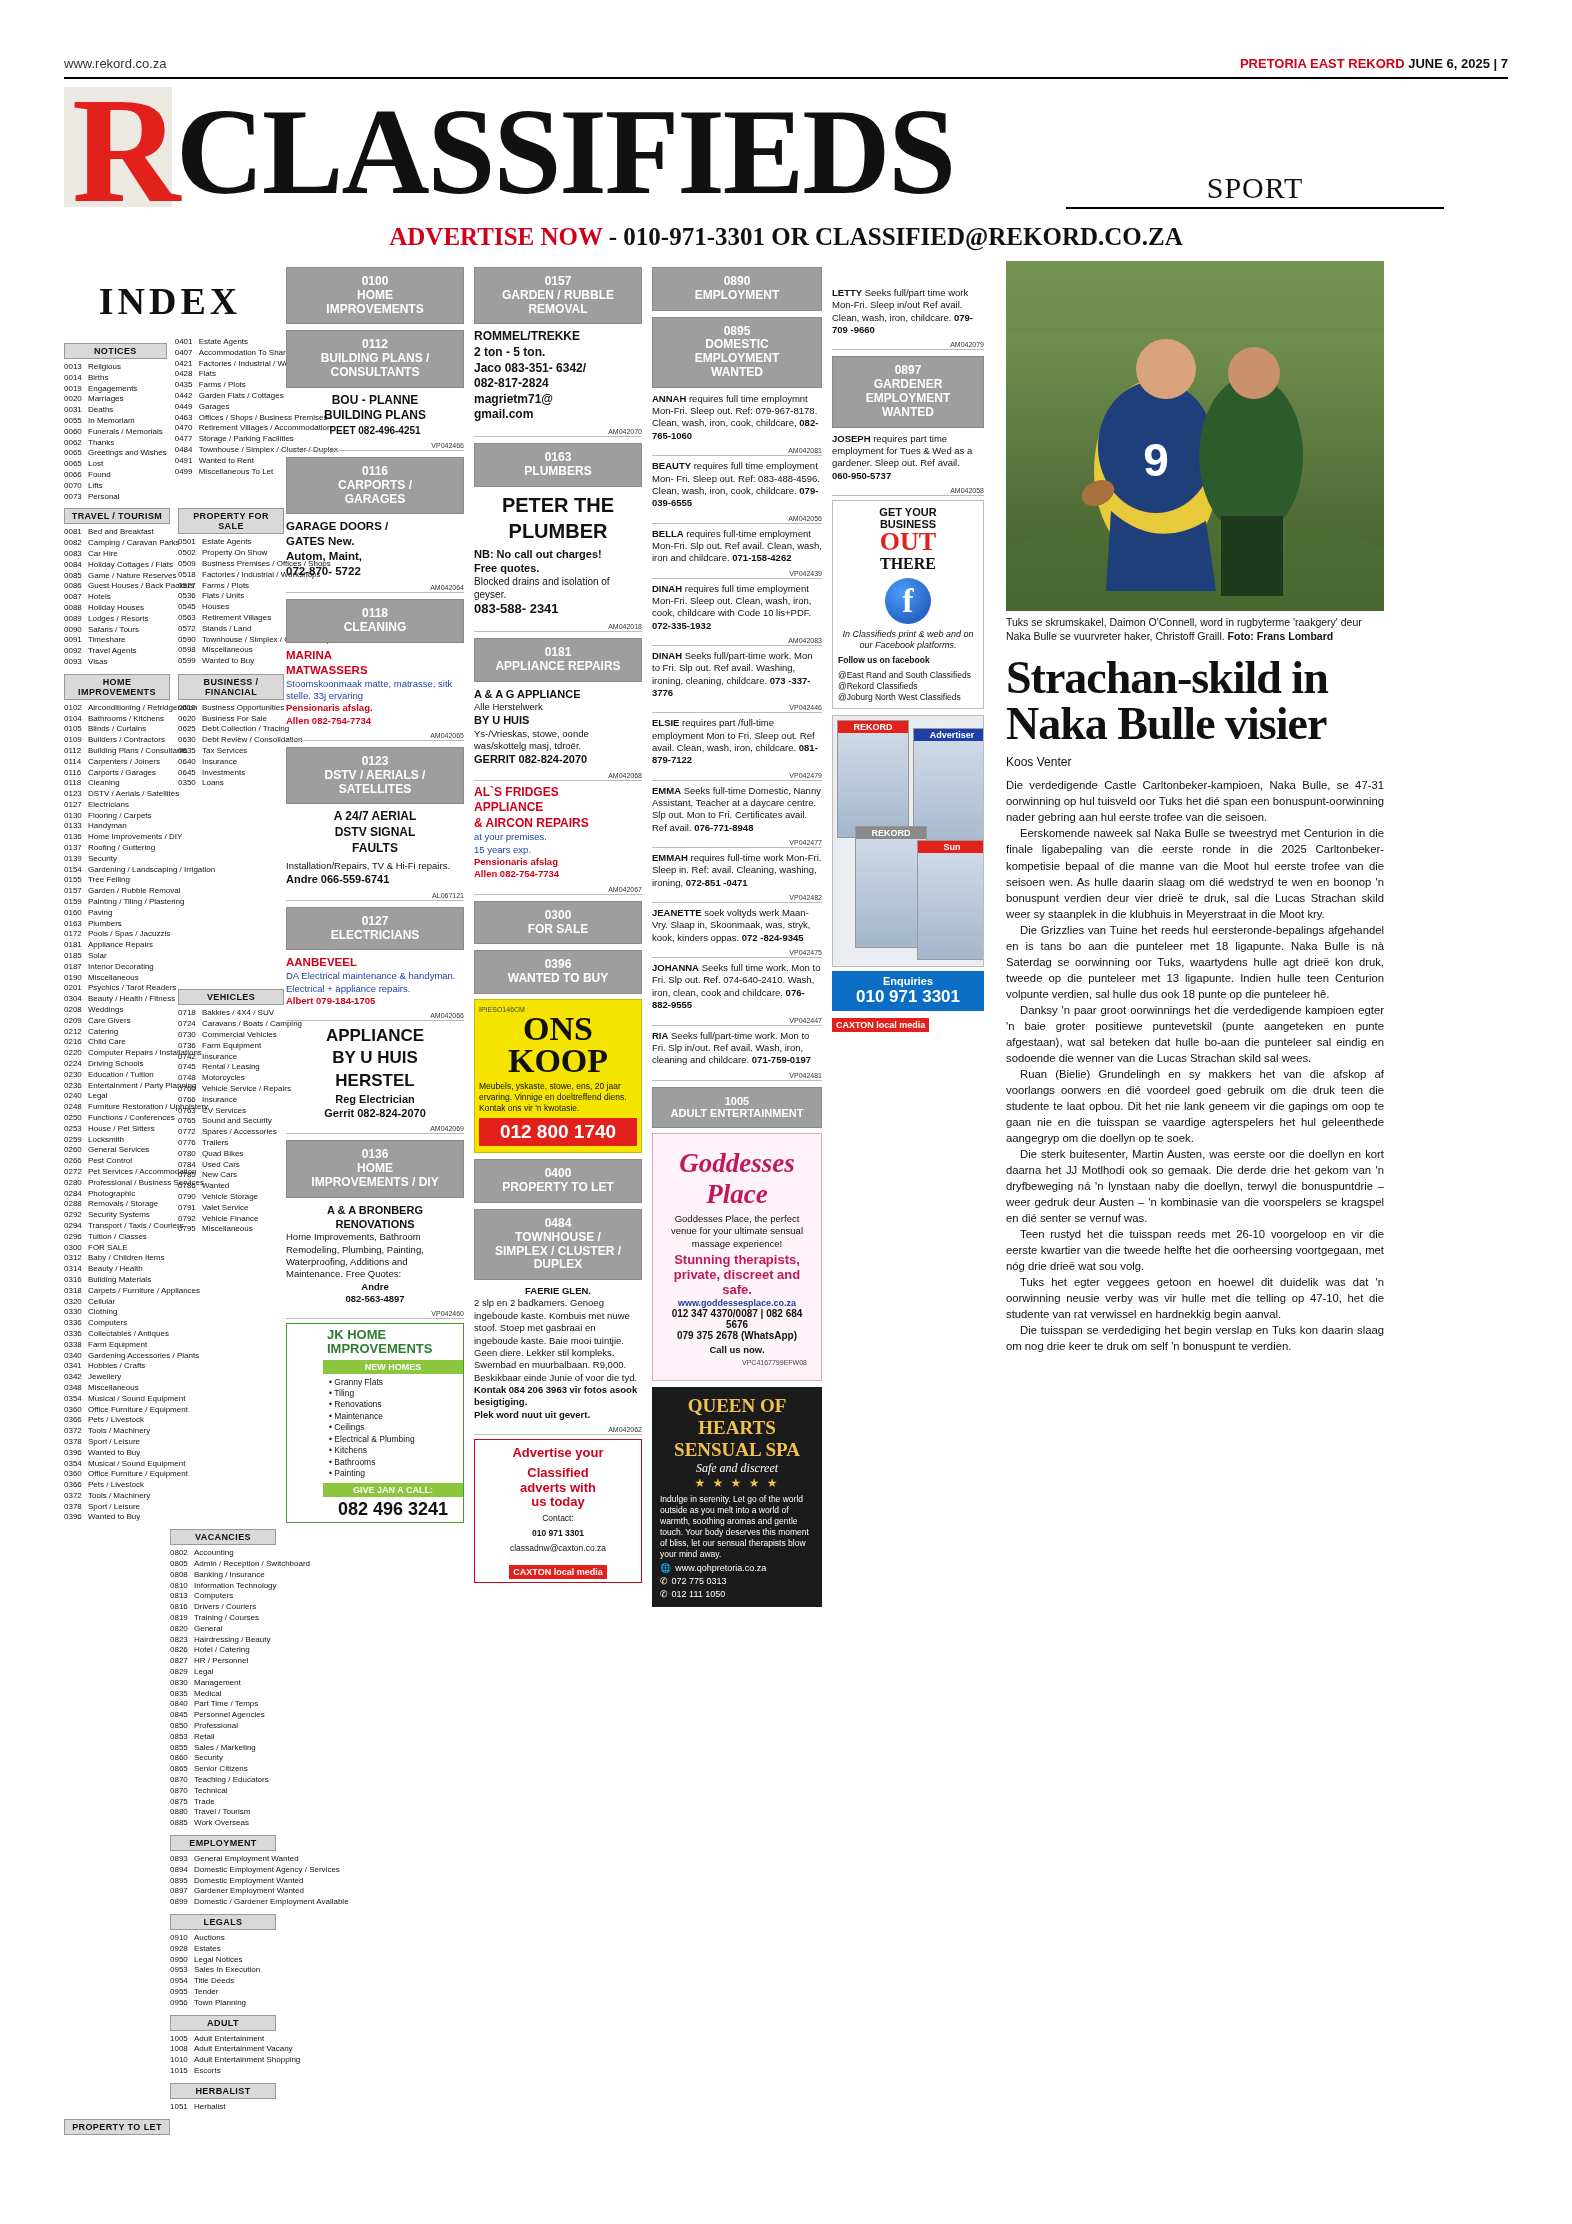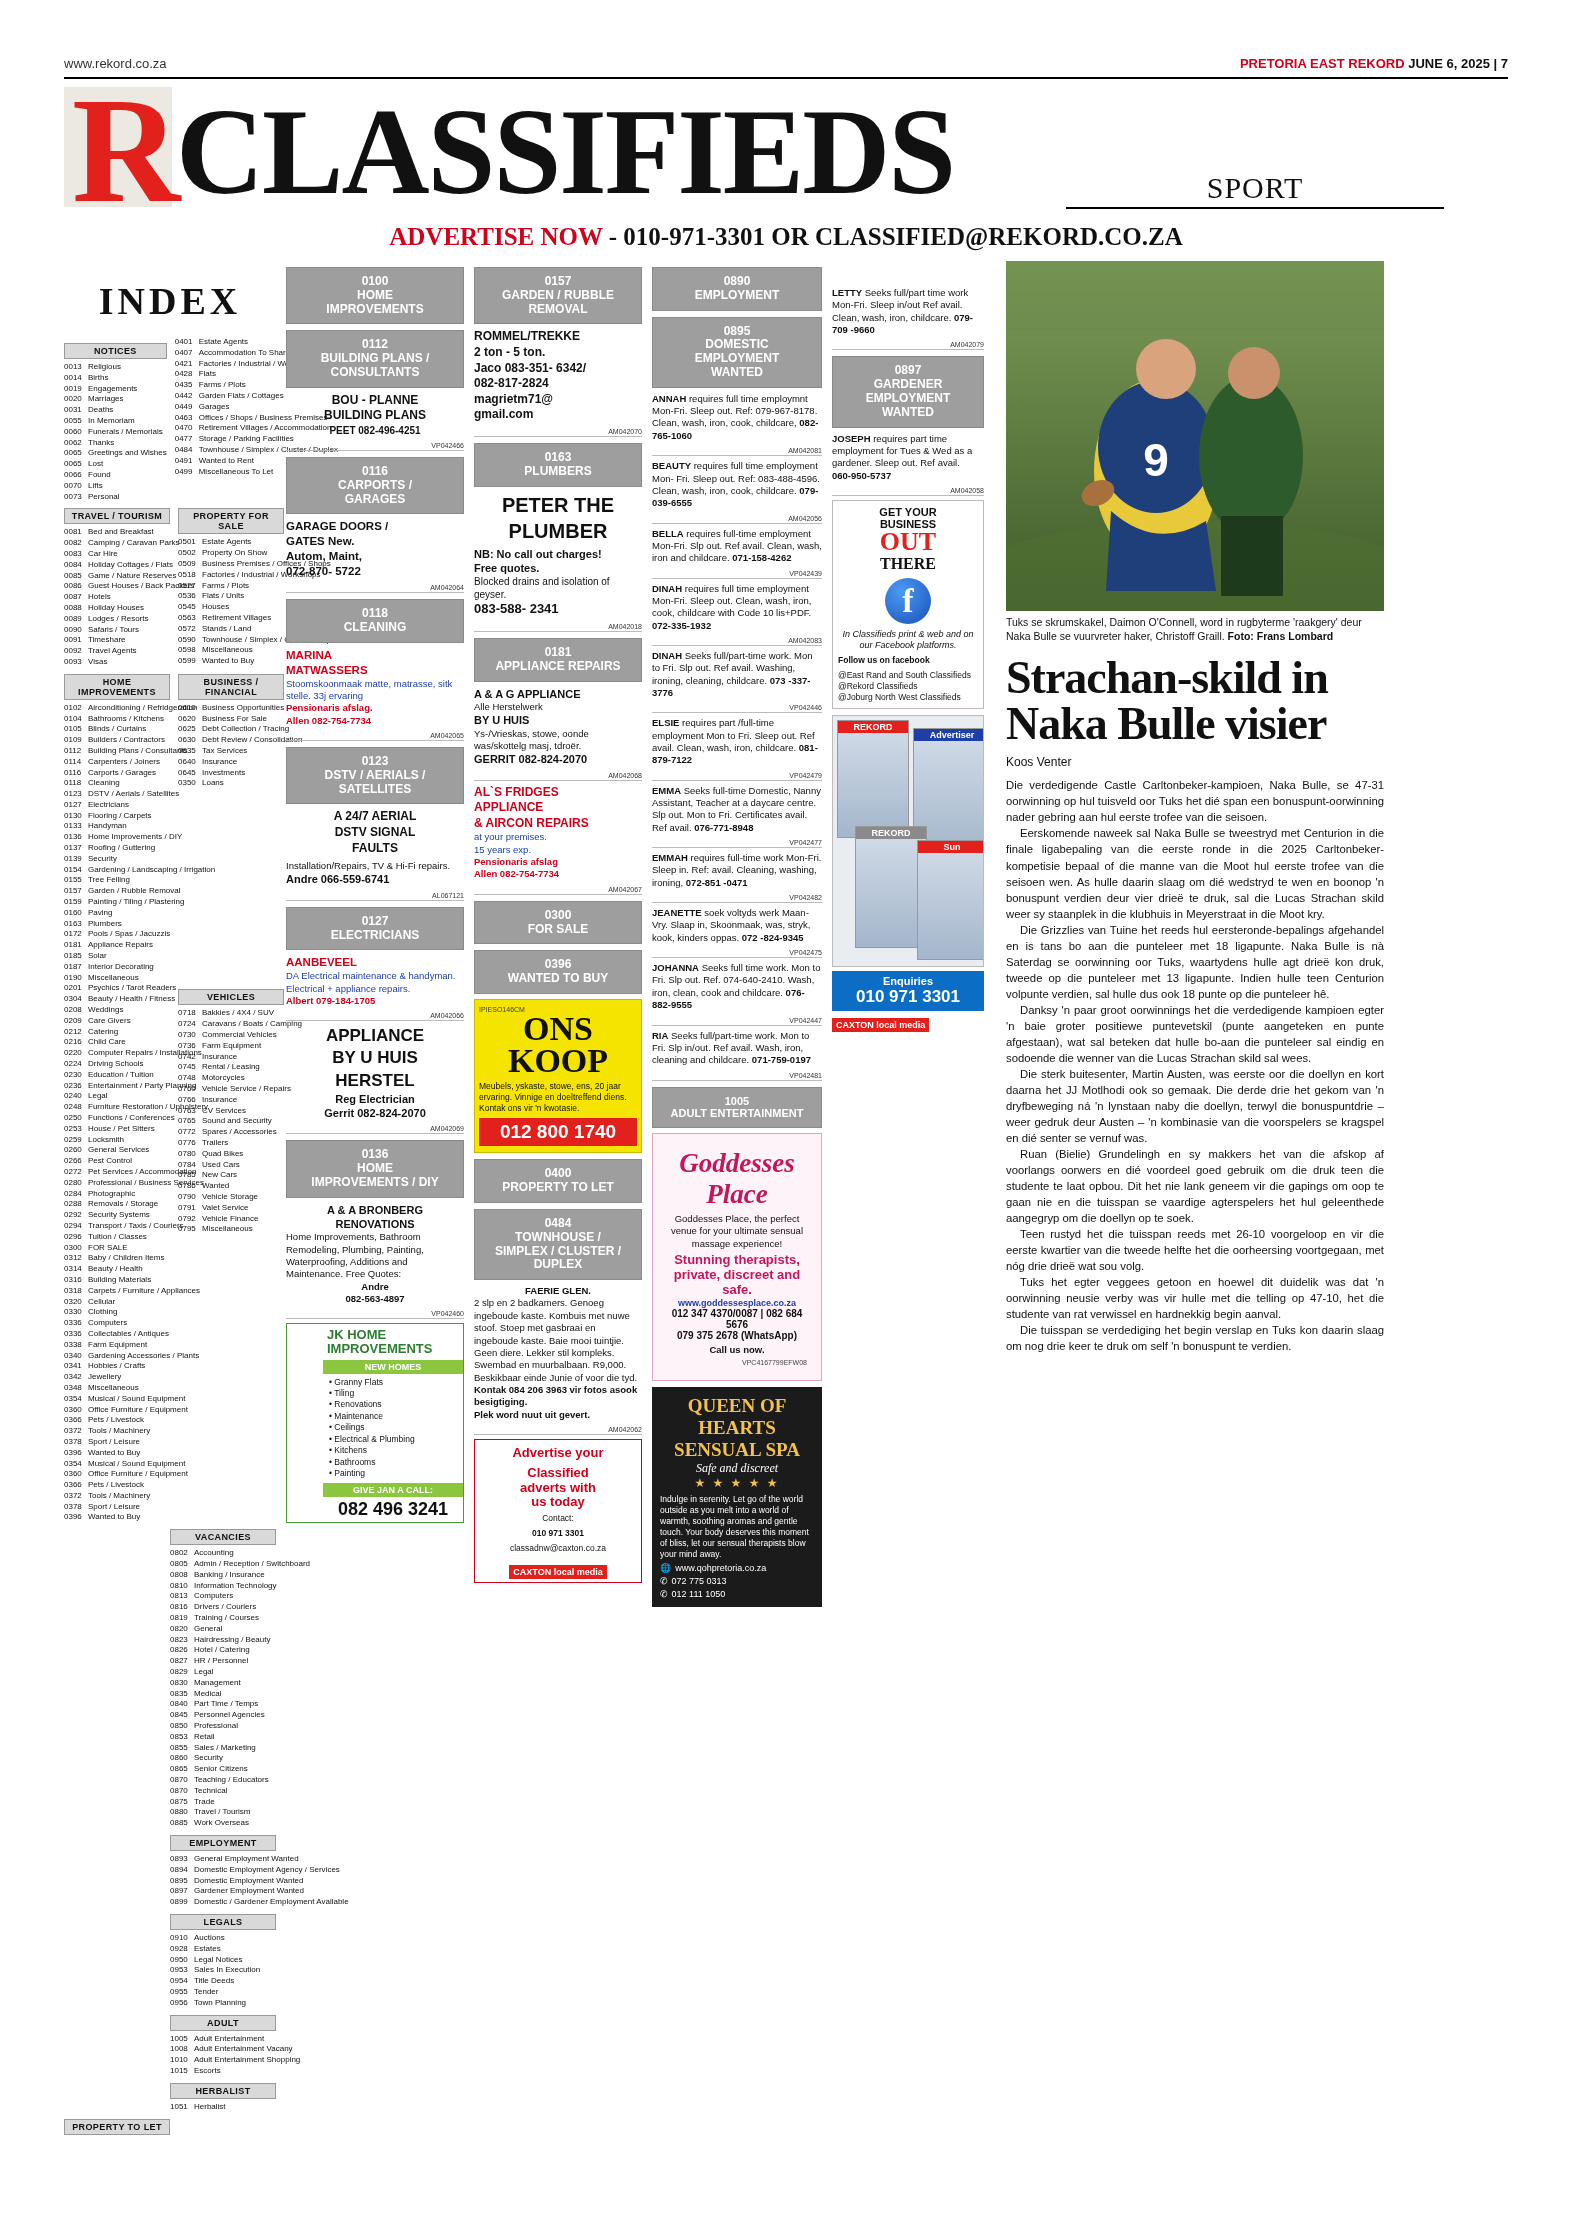--- a/index.html
+++ b/index.html
@@ -828,22 +828,22 @@
         <b>Foto: Frans Lombard</b>
       </div>
 
       <div class="sport-head2">Strachan-skild in Naka Bulle visier</div>
       <div class="byline">Koos Venter</div>
       <div class="sport-body" id="sport-body">
           <p class="first">Die verdedigende Castle Carltonbeker-kampioen, Naka Bulle, se 47-31 oorwinning op hul tuisveld oor Tuks het dié span een bonuspunt-oorwinning nader gebring aan hul eerste trofee van die seisoen.</p>
           <p class="">Eerskomende naweek sal Naka Bulle se tweestryd met Centurion in die finale ligabepaling van die eerste ronde in die 2025 Carltonbeker-kompetisie bepaal of die manne van die Moot hul eerste trofee van die seisoen wen. As hulle daarin slaag om dié wedstryd te wen en boonop 'n bonuspunt verdien deur vier drieë te druk, sal die Lucas Strachan skild weer sy staanplek in die klubhuis in Meyerstraat in die Moot kry.</p>
           <p class="">Die Grizzlies van Tuine het reeds hul eersteronde-bepalings afgehandel en is tans bo aan die punteleer met 18 ligapunte. Naka Bulle is nà Saterdag se oorwinning oor Tuks, waartydens hulle agt drieë kon druk, tweede op die punteleer met 13 ligapunte. Indien hulle teen Centurion volpunte verdien, sal hulle dus ook 18 punte op die punteleer hê.</p>
           <p class="">Danksy 'n paar groot oorwinnings het die verdedigende kampioen egter 'n baie groter positiewe puntevetskil (punte aangeteken en punte afgestaan), wat sal beteken dat hulle bo-aan die punteleer sal eindig en sodoende die wenner van die Lucas Strachan skild sal wees.</p>
+          <p class="">Ruan (Bielie) Grundelingh en sy makkers het van die afskop af voorlangs oorwers en dié voordeel goed gebruik om die druk teen die studente te laat opbou. Dit het nie lank geneem vir die gapings om oop te gaan nie en die tuisspan se vaardige agterspelers het hul geleenthede aangegryp om die doellyn op te soek.</p>
           <p class="">Die sterk buitesenter, Martin Austen, was eerste oor die doellyn en kort daarna het JJ Motlhodi ook so gemaak. Die derde drie het gekom van 'n dryfbeweging ná 'n lynstaan naby die doellyn, terwyl die bonuspuntdrie – weer gedruk deur Austen – 'n kombinasie van die voorspelers se kragspel en dié senter se vernuf was.</p>
-          <p class="">Ruan (Bielie) Grundelingh en sy makkers het van die afskop af voorlangs oorwers en dié voordeel goed gebruik om die druk teen die studente te laat opbou. Dit het nie lank geneem vir die gapings om oop te gaan nie en die tuisspan se vaardige agterspelers het hul geleenthede aangegryp om die doellyn op te soek.</p>
           <p class="">Teen rustyd het die tuisspan reeds met 26-10 voorgeloop en vir die eerste kwartier van die tweede helfte het die oorheersing voortgegaan, met nóg drie drieë wat sou volg.</p>
           <p class="">Tuks het egter veggees getoon en hoewel dit duidelik was dat 'n oorwinning neusie verby was vir hulle met die telling op 47-10, het die studente van rat verwissel en hardnekkig begin aanval.</p>
           <p class="">Die tuisspan se verdediging het begin verslap en Tuks kon daarin slaag om nog drie keer te druk om self 'n bonuspunt te verdien.</p>
         </div>
     </div>
 
   </div>
 </div>
 
 </body></html>

